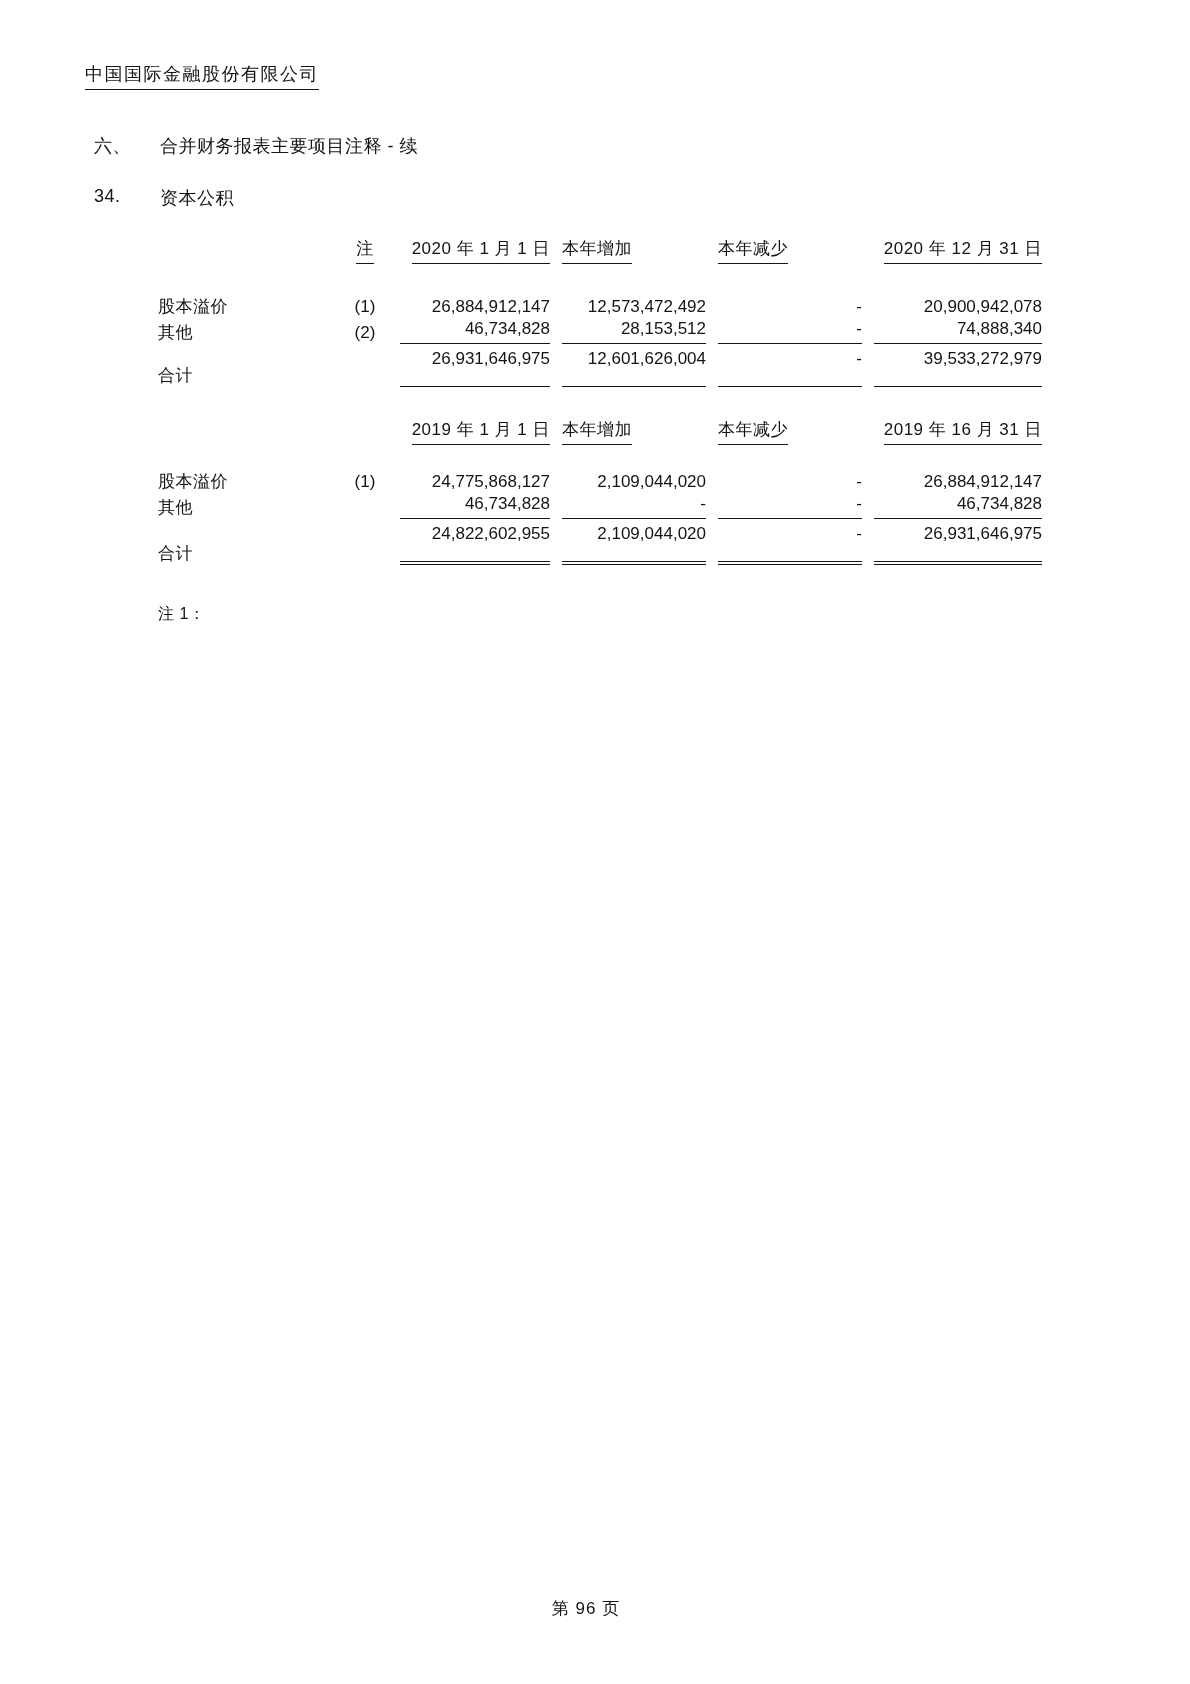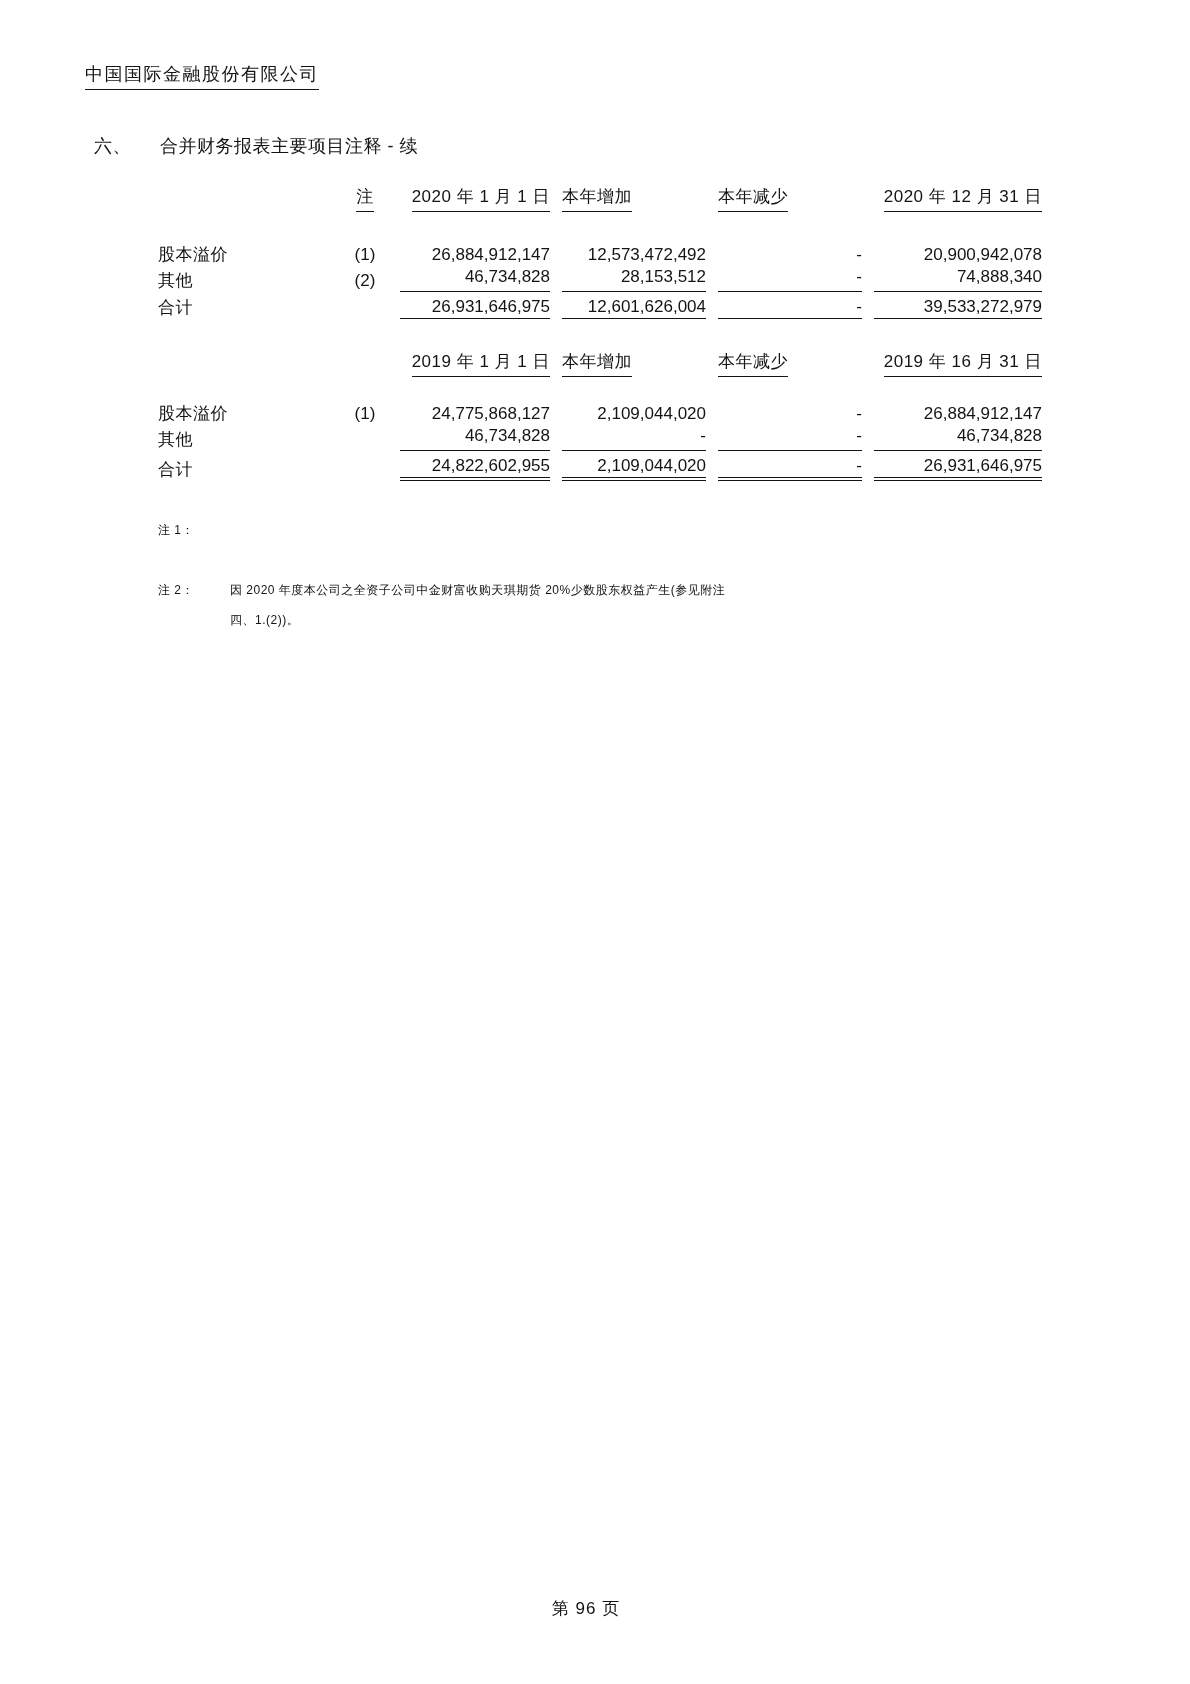--- a/index.html
+++ b/index.html
@@ -33,44 +33,48 @@
   td.lbl { text-align:left; letter-spacing:0.5px; }
   td.note { text-align:center; }
   td.v { text-align:right; }
   tr.hd td { height:26px; }
   tr.hd .ul { display:inline-block; border-bottom:1.2px solid #141414; padding-bottom:3px; letter-spacing:0.5px; }
   tr.hd td.h-c { text-align:left; }
   tr.hd td.h-r { text-align:right; }
   tr.sp1 td { height:32px; }
   tr.sp2 td { height:26px; }
   tr.sub td.v { border-bottom:1.2px solid #141414; padding-bottom:3px; }
-  tr.total td.v { padding-top:4px; padding-bottom:0; }
+  tr.total td.v { padding-top:4px; padding-bottom:16px; }
   table.t1 tr.total td.v { border-bottom:1.5px solid #141414; }
   table.t2 tr.total td.v { border-bottom:4px double #141414; }
 
-  .note-block { display:flex; margin-left:158px; font-size:12px; line-height:30px; letter-spacing:0.5px; }
+  .note-block { display:flex; margin-left:158px; font-size:16px; line-height:30px; letter-spacing:0.5px; }
   .note-block.n1 { margin-top:34px; }
   .note-block.n2 { margin-top:30px; }
   .note-label { width:72px; flex:none; }
   .note-text { width:840px; }
 
   .footer { position:absolute; left:12px; right:30px; bottom:64px; text-align:center; font-size:17px; letter-spacing:1px; }
 </style>
 </head>
 <body>
 
 <div class="page">
 
   <div class="company">中国国际金融股份有限公司</div>
 
   <div class="hrow section">
     <span class="num-col">六、</span>
     <span>合并财务报表主要项目注释 - 续</span>
   </div>
 
+  <div class="hrow item">
+    <span class="num-col">34.</span>
+    <span>资本公积</span>
+  </div>
 
   
   <table class="fin t1">
     <colgroup>
       <col class="w-lbl">
         <col class="w-note">
         <col class="w-c1">
         <col class="w-c2">
         <col class="w-c3">
         <col class="w-c4">
@@ -160,23 +164,16 @@
         <td class="v">-</td>
         <td class="v">26,931,646,975</td>
       </tr>
     </tbody>
   </table>
 
   <div class="note-block n1">
     <div class="note-label">注 1：</div>
   </div>
 
-  <div class="note-block n2">
-    <div class="note-label">注 2：</div>
-    <div class="note-text">
-      <div>因 2020 年度本公司之全资子公司中金财富收购天琪期货 20%少数股东权益产生(参见附注</div>
-      <div>四、1.(2))。</div>
-    </div>
-  </div>
 
   <div class="footer">第 96 页</div>
 
 </div>
 
 </body></html>

